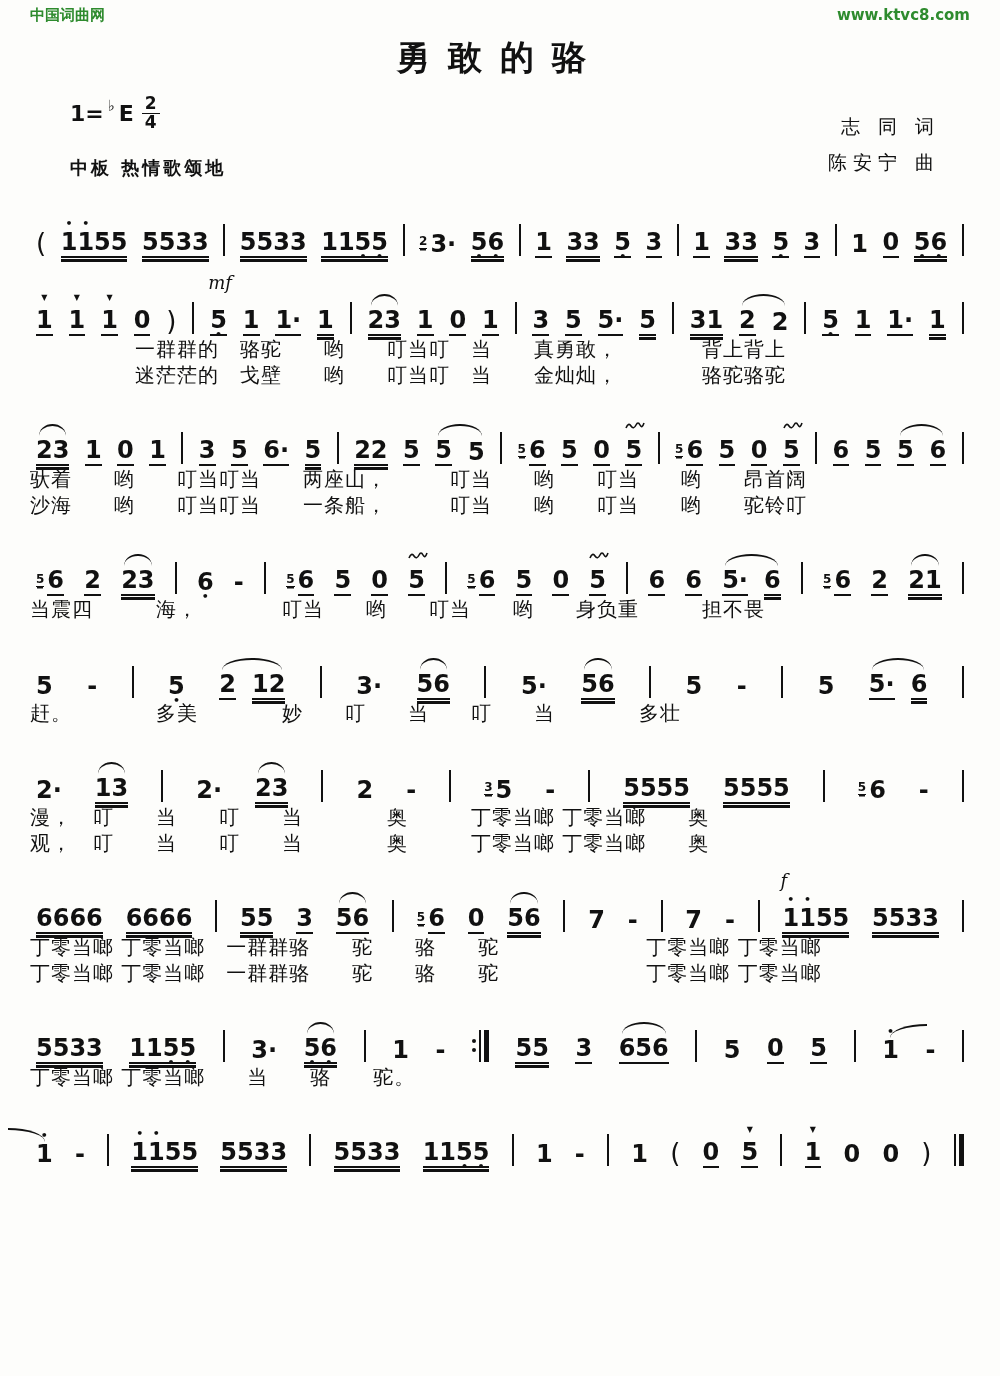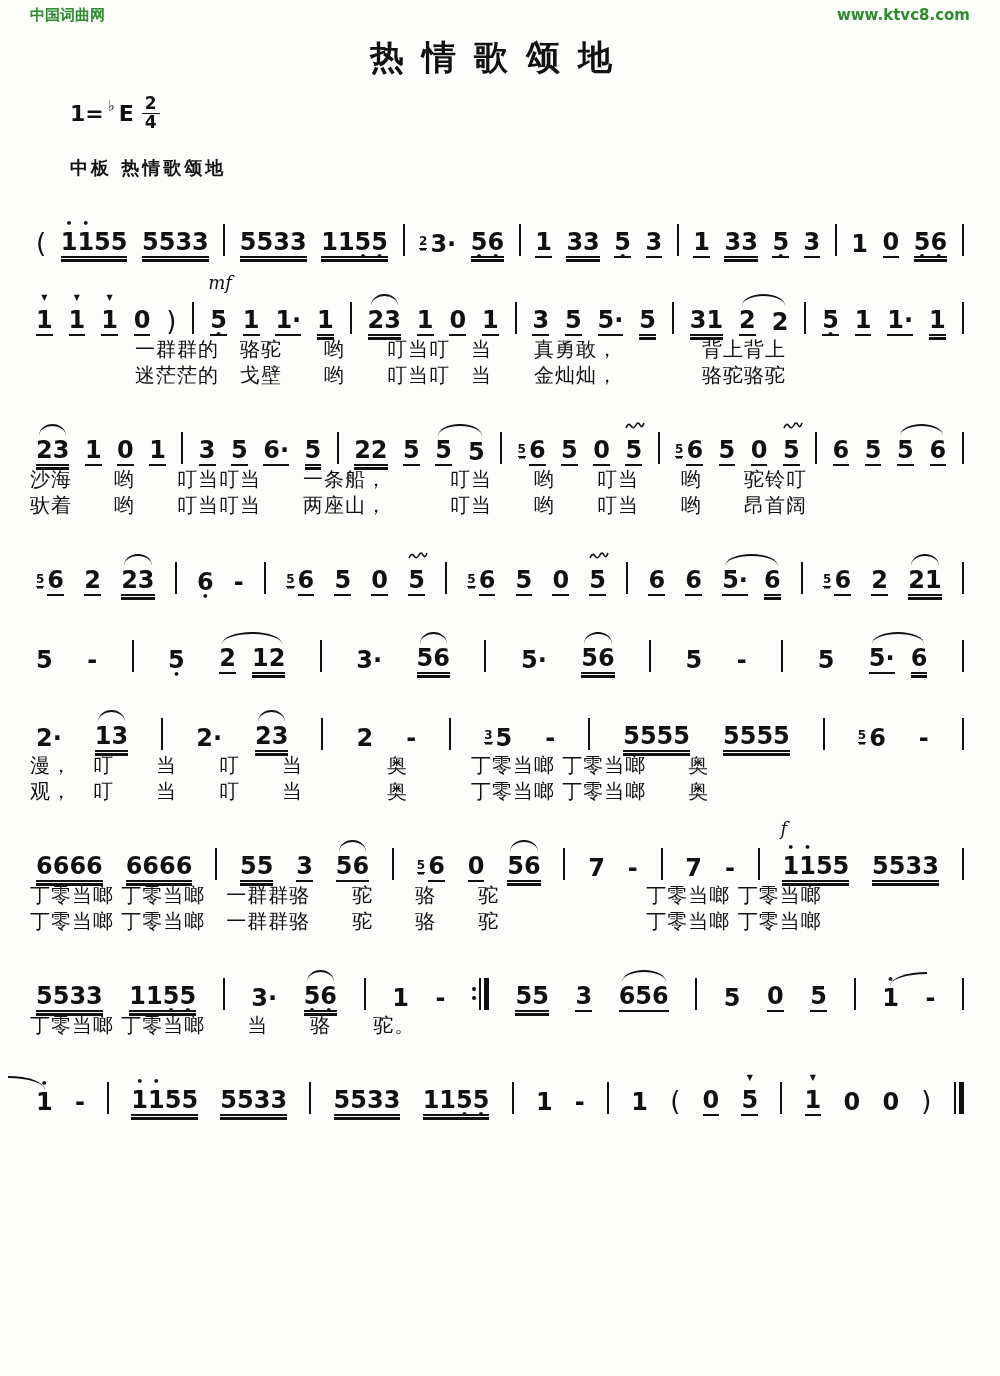--- a/index.html
+++ b/index.html
@@ -62,35 +62,39 @@
 </head>
 <body>
 
 <div class="page">
 
   <div class="topbar">
     <span class="site">中国词曲网</span>
     <span class="site">www.ktvc8.com</span>
   </div>
 
-  <div class="title">热情歌颂地</div>
+  <div class="title">勇敢的骆</div>
 
   <div class="meta">
     <div class="meta-left">
       <div class="keysig">
         <span>1=</span>
           <span class="flat">♭</span>
           <span>E</span>
         <span class="timesig">
           <span class="top">2</span>
           <span class="bot">4</span>
         </span>
       </div>
       <div class="tempo">中板  热情歌颂地</div>
     </div>
+    <div class="meta-right">
+      <div>志  同  词</div>
+      <div>陈安宁  曲</div>
+    </div>
   </div>
 
   <div id="music">
       <div class="system">
         <div class="notes">
           <span class="tok u0 paren">
             <span class="txt"><span class="ch">(</span></span>
           </span>
           <span class="tok u2">
             <span class="txt"><span class="ch da">1</span><span class="ch da">1</span><span class="ch">5</span><span class="ch">5</span></span>
@@ -325,22 +329,22 @@
           <span class="arcgrp">
             <span class="tok u1">
               <span class="txt"><span class="ch">5</span></span>
             </span>
             <span class="tok u1">
               <span class="txt"><span class="ch">6</span></span>
             </span>
           </span>
           <span class="bar"></span>
         </div>
+        <div class="lyric">驮着　　哟　　叮当叮当　　两座山，　　　叮当　　哟　　叮当　　哟　　昂首阔</div>
         <div class="lyric">沙海　　哟　　叮当叮当　　一条船，　　　叮当　　哟　　叮当　　哟　　驼铃叮</div>
-        <div class="lyric">驮着　　哟　　叮当叮当　　两座山，　　　叮当　　哟　　叮当　　哟　　昂首阔</div>
       </div>
       <div class="system">
         <div class="notes">
           <span class="tok u1">
             <span class="grace">5</span>
             <span class="txt"><span class="ch">6</span></span>
           </span>
           <span class="tok u1">
             <span class="txt"><span class="ch">2</span></span>
           </span>
@@ -409,20 +413,21 @@
             <span class="txt"><span class="ch">6</span></span>
           </span>
           <span class="tok u1">
             <span class="txt"><span class="ch">2</span></span>
           </span>
           <span class="tok u2 arc">
             <span class="txt"><span class="ch">2</span><span class="ch">1</span></span>
           </span>
           <span class="bar"></span>
         </div>
+        <div class="lyric">当震四　　　海，　　　　叮当　　哟　　叮当　　哟　　身负重　　　担不畏</div>
       </div>
       <div class="system">
         <div class="notes">
           <span class="tok u0">
             <span class="txt"><span class="ch">5</span></span>
           </span>
           <span class="tok u0">
             <span class="txt"><span class="ch">-</span></span>
           </span>
           <span class="bar"></span>
@@ -465,20 +470,21 @@
           <span class="arcgrp">
             <span class="tok u1">
               <span class="txt"><span class="ch">5</span><span class="ch">·</span></span>
             </span>
             <span class="tok u2">
               <span class="txt"><span class="ch">6</span></span>
             </span>
           </span>
           <span class="bar"></span>
         </div>
+        <div class="lyric">赶。　　　　多美　　　　妙　　叮　　当　　叮　　当　　　　多壮</div>
       </div>
       <div class="system">
         <div class="notes">
           <span class="tok u0">
             <span class="txt"><span class="ch">2</span><span class="ch">·</span></span>
           </span>
           <span class="tok u2 arc">
             <span class="txt"><span class="ch">1</span><span class="ch">3</span></span>
           </span>
           <span class="bar"></span>

